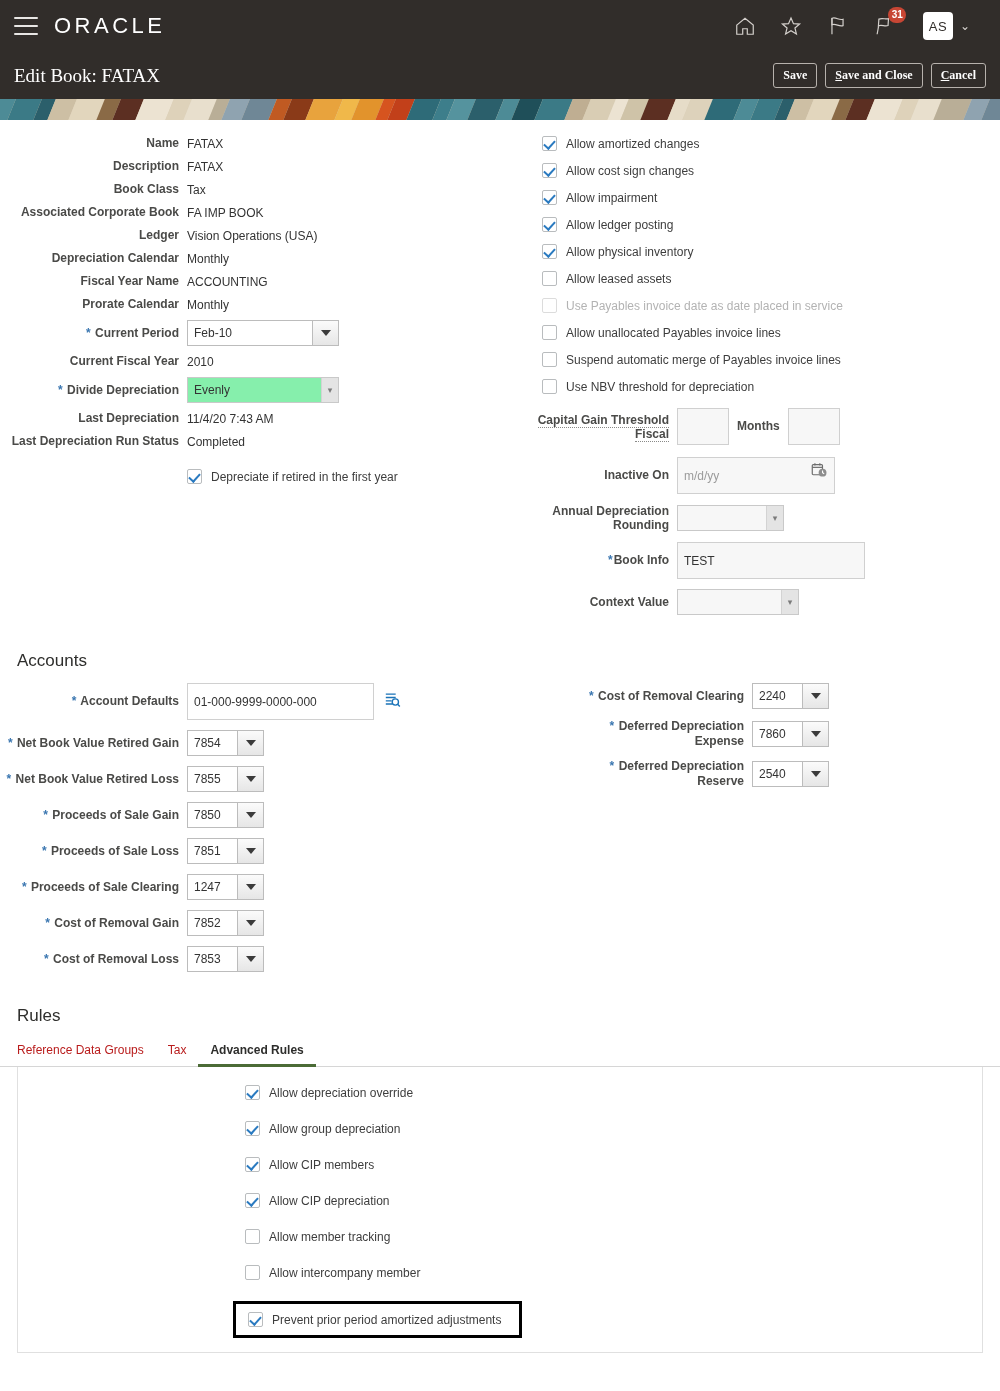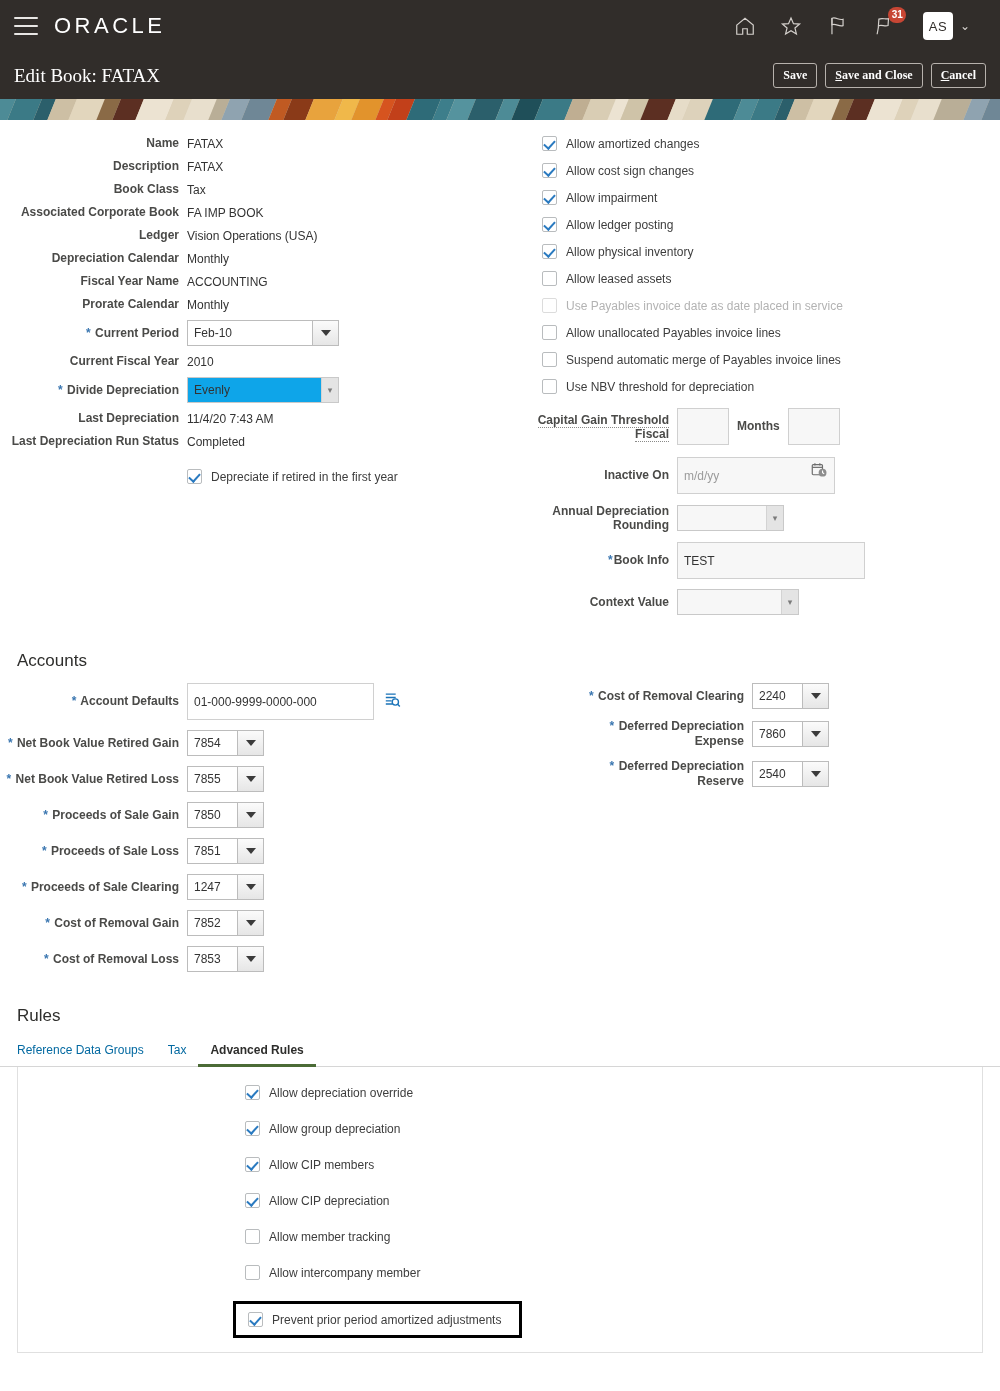--- a/index.html
+++ b/index.html
@@ -157,21 +157,21 @@
     width: 0; height: 0;
     border-left: 5px solid transparent;
     border-right: 5px solid transparent;
     border-top: 6px solid #3b3b3b;
   }
 
   
   .nselect {
     height: 26px;
     border: 1px solid #c9c9c9;
-    background: #0ea5e9;
+    background: #86efac;
     display: flex; align-items: center;
     position: relative;
     font-size: 12px;
     color: #333;
     padding-left: 6px;
     cursor: pointer;
   }
   .nselect .sel-arrow {
     position: absolute; right: 0; top: 0; bottom: 0;
     width: 17px;
@@ -232,21 +232,21 @@
   
   .tabs {
     display: flex;
     gap: 0;
     padding-left: 17px;
     border-bottom: 1px solid #d6d6d6;
     margin-top: 12px;
   }
   .tab {
     font-size: 12px;
-    color: #0369a1;
+    color: #b91c1c;
     padding: 5px 12px 7px 12px;
     cursor: pointer;
     border-bottom: 3px solid transparent;
     margin-bottom: -1px;
     white-space: nowrap;
   }
   .tab.active {
     font-weight: bold;
     color: #2e2e2c;
     border-bottom-color: #4b6b36;

